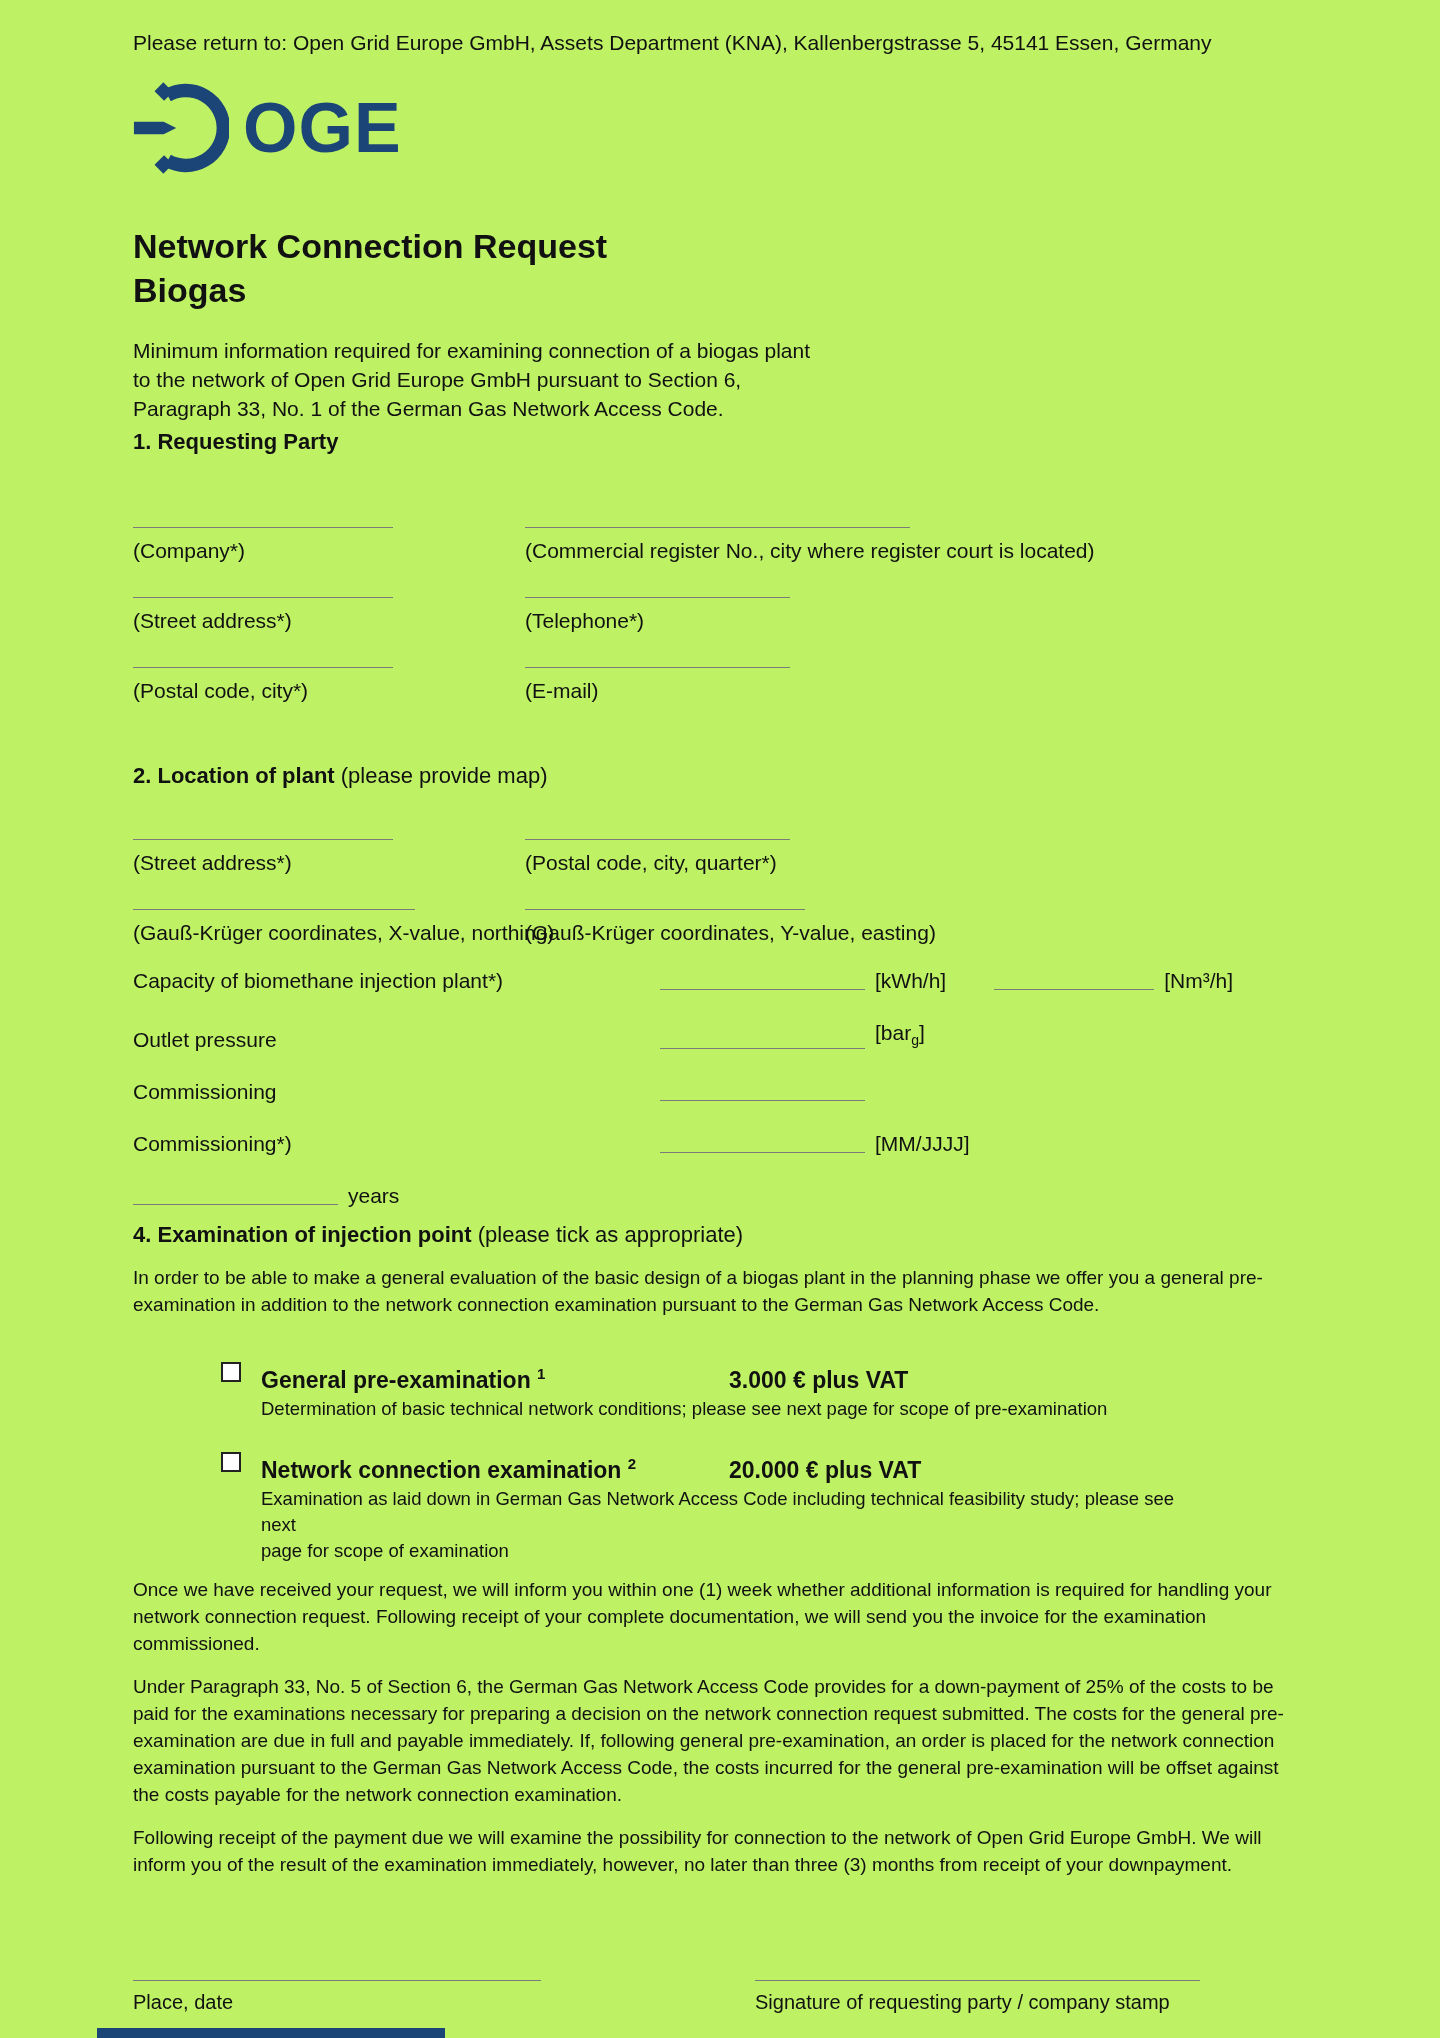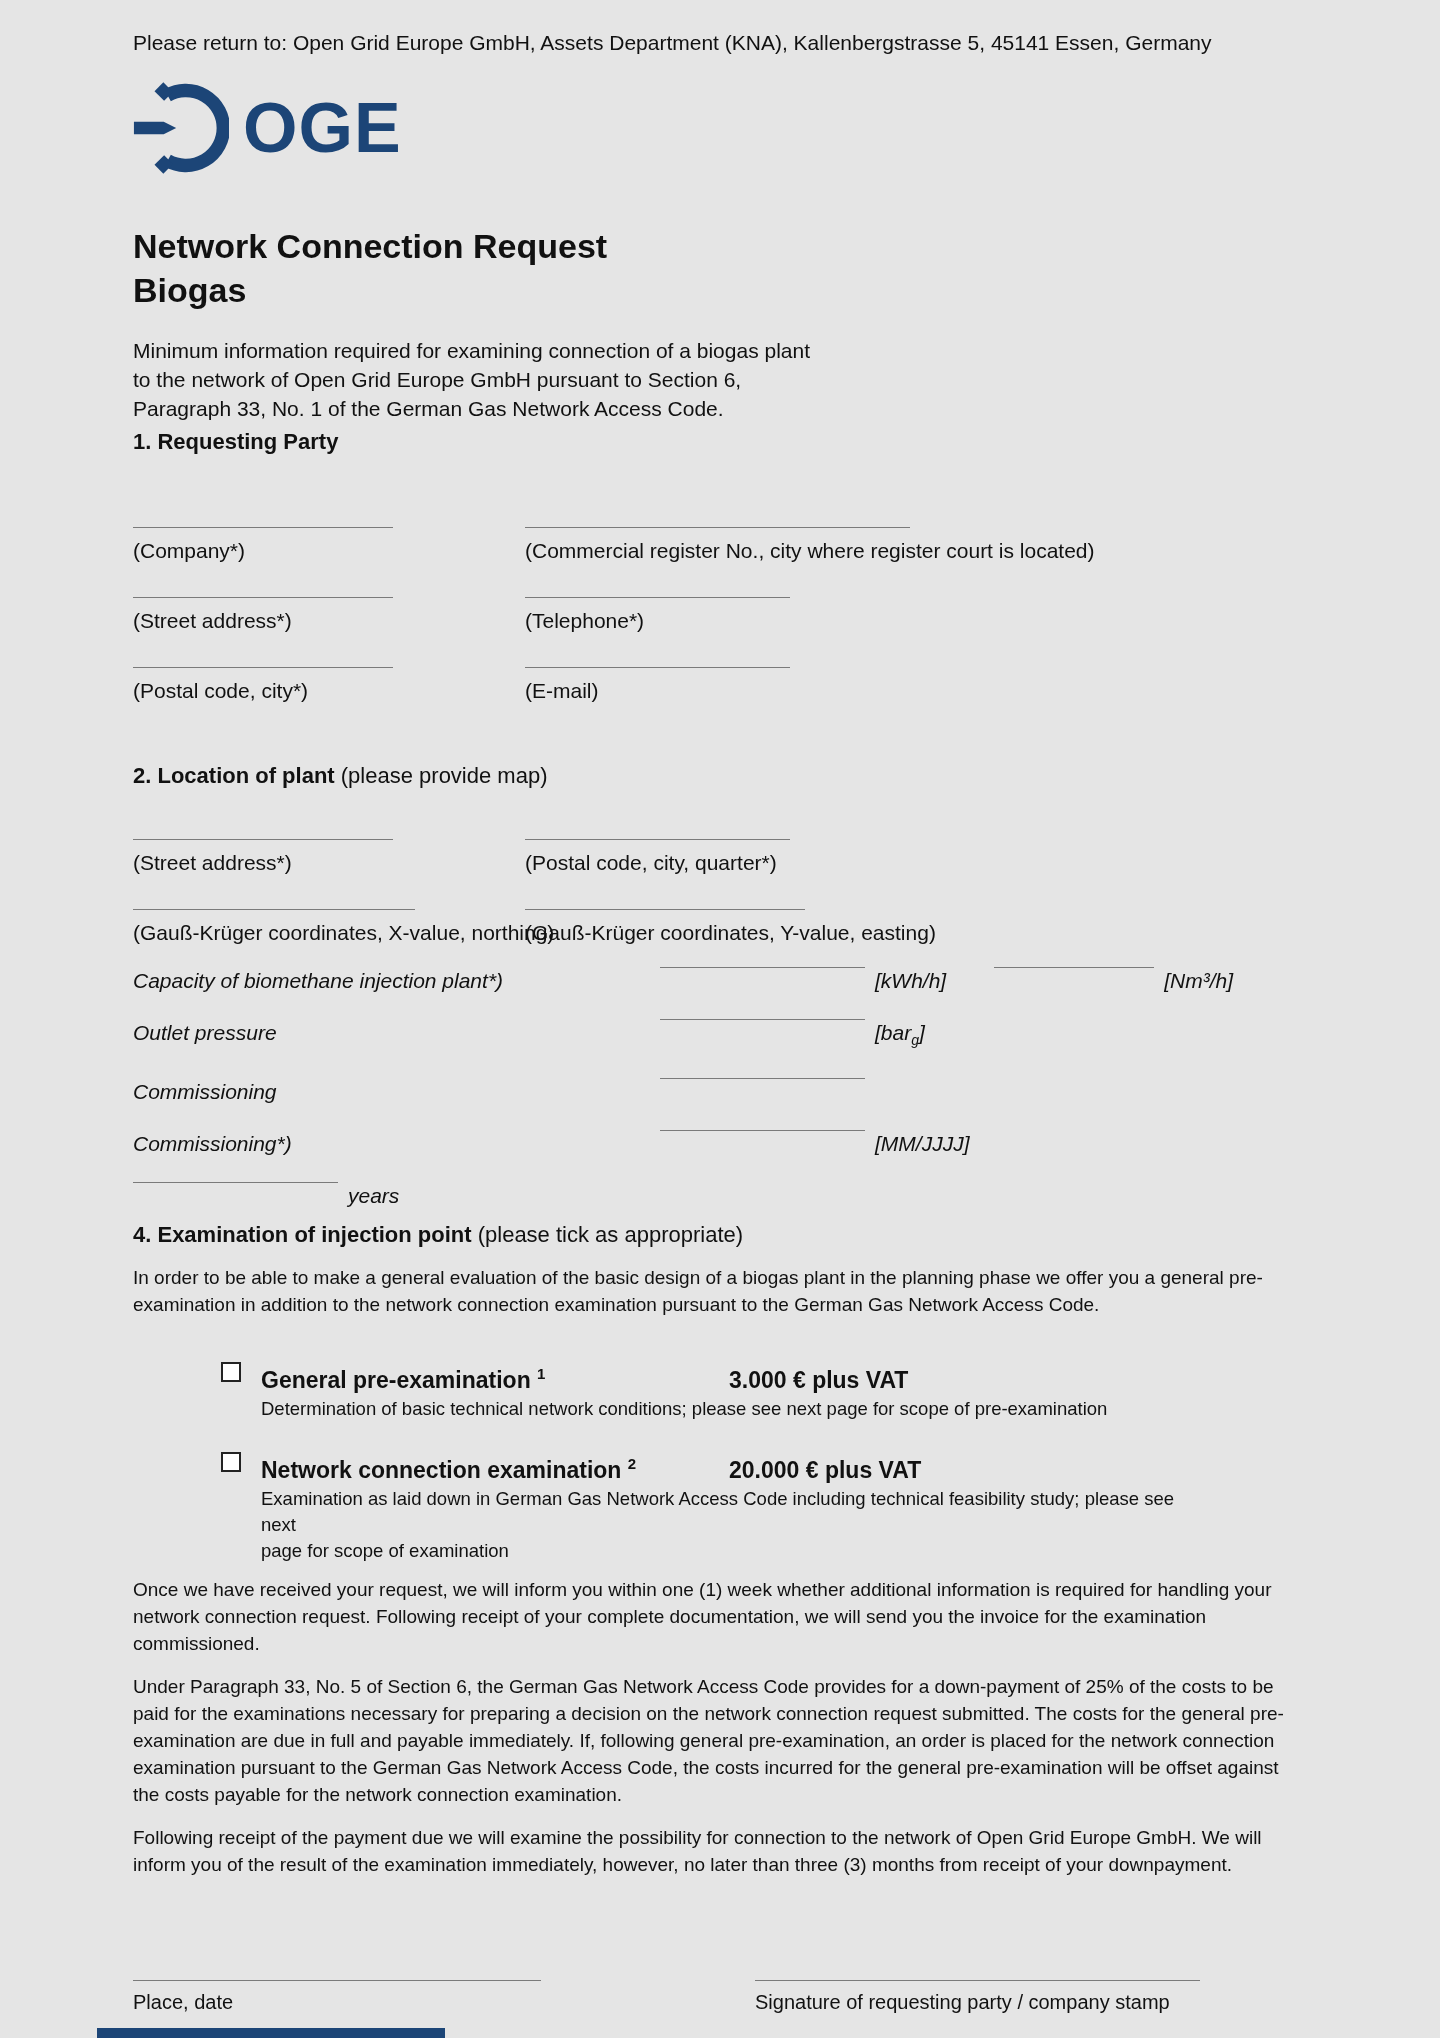--- a/index.html
+++ b/index.html
@@ -1,21 +1,21 @@
 <!DOCTYPE html>
 <html style="--brand: #1c4577;"><head>
 <meta charset="utf-8">
 <style>
   :root { --brand: #1c4577; --line: #7a7a7a; --ink: #111; }
   * { margin: 0; padding: 0; box-sizing: border-box; }
   html, body { background: #fff; }
   .page {
     position: relative;
     width: 1440px; height: 2038px;
-    background: #e5e5e5;
+    background: #bef264;
     overflow: hidden;
     font-family: "Liberation Sans", sans-serif;
     color: var(--ink);
   }
   .content { padding: 30px 130px 0 133px; }
 
   .notice { font-size: 21px; line-height: 26px; }
 
   .logo-row { margin-top: 24px; display: flex; align-items: flex-start; gap: 14px; }
   .logo-mark { width: 96px; height: 96px; flex: 0 0 auto; }
@@ -33,21 +33,21 @@
 
   .frow { display: flex; margin-top: 32px; }
   .frow.first { margin-top: 70px; align-items: flex-end; }
   .fcell-l { width: 392px; flex: 0 0 auto; }
   .fcell-r { flex: 1 1 auto; }
   .fline { height: 1px; background: var(--line); }
   .w260 { width: 260px; } .w282 { width: 282px; }
   .w385 { width: 385px; } .w265 { width: 265px; } .w280 { width: 280px; }
   .flabel { margin-top: 9px; font-size: 21px; line-height: 28px; white-space: nowrap; }
 
-  .srow { display: flex; margin-top: 24px; font-size: 21px; line-height: 28px; font-style: italic; }
+  .srow { display: flex; align-items: flex-end; margin-top: 24px; font-size: 21px; line-height: 28px; }
   .srow.first { margin-top: 20px; }
   .slabel { width: 527px; flex: 0 0 auto; }
   .sline { width: 205px; height: 1px; background: var(--line); margin-bottom: 5px; flex: 0 0 auto; }
   .sline.short { width: 160px; }
   .sunit { margin-left: 10px; white-space: nowrap; }
   .sgap { width: 48px; flex: 0 0 auto; }
   .sunit sub { font-size: 14px; }
 
   .s4-intro { margin-top: 14px; font-size: 19px; line-height: 27px; max-width: 1180px; }
 

